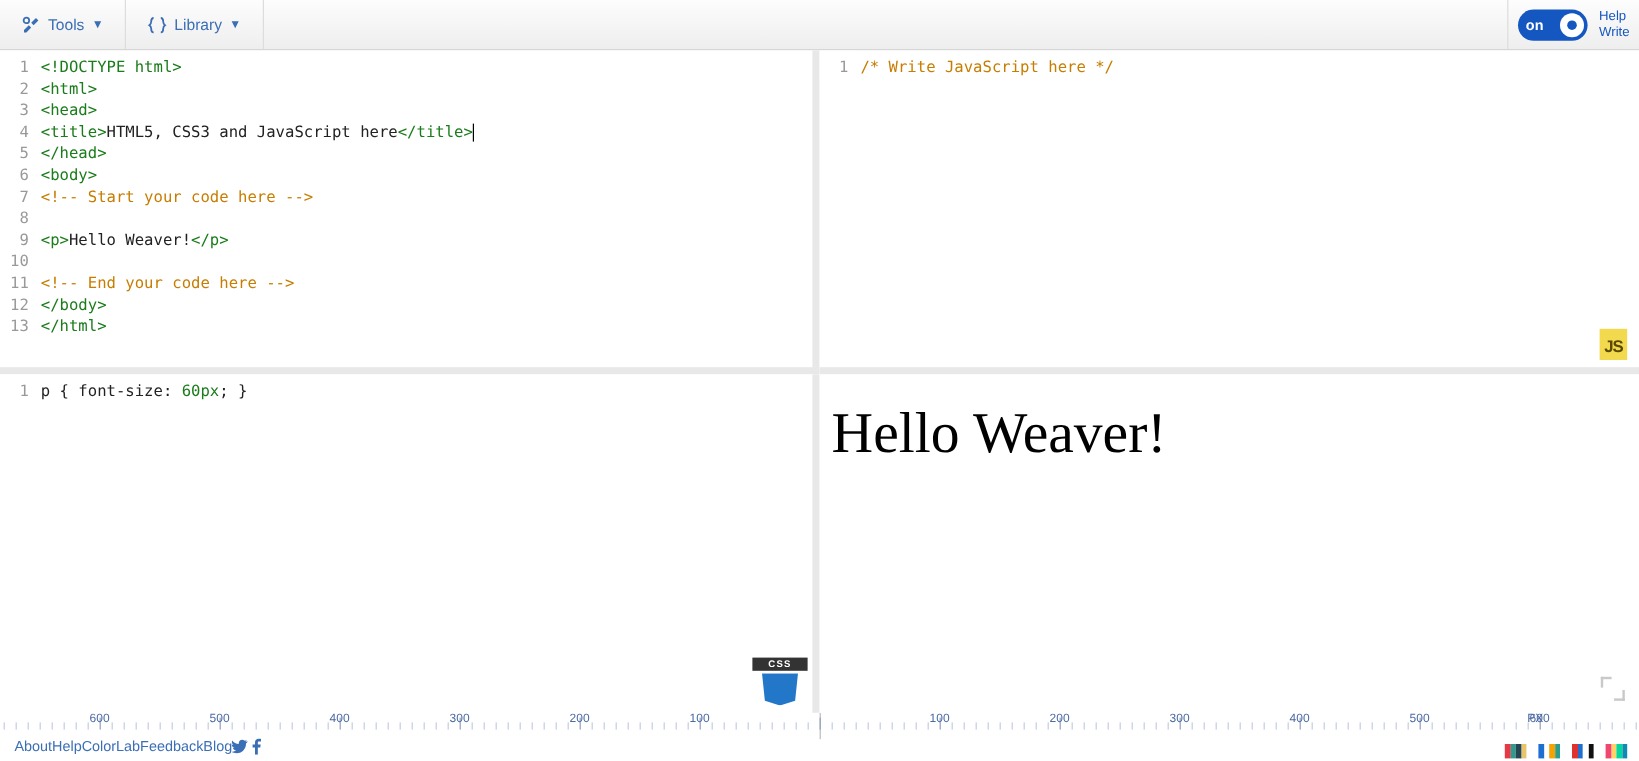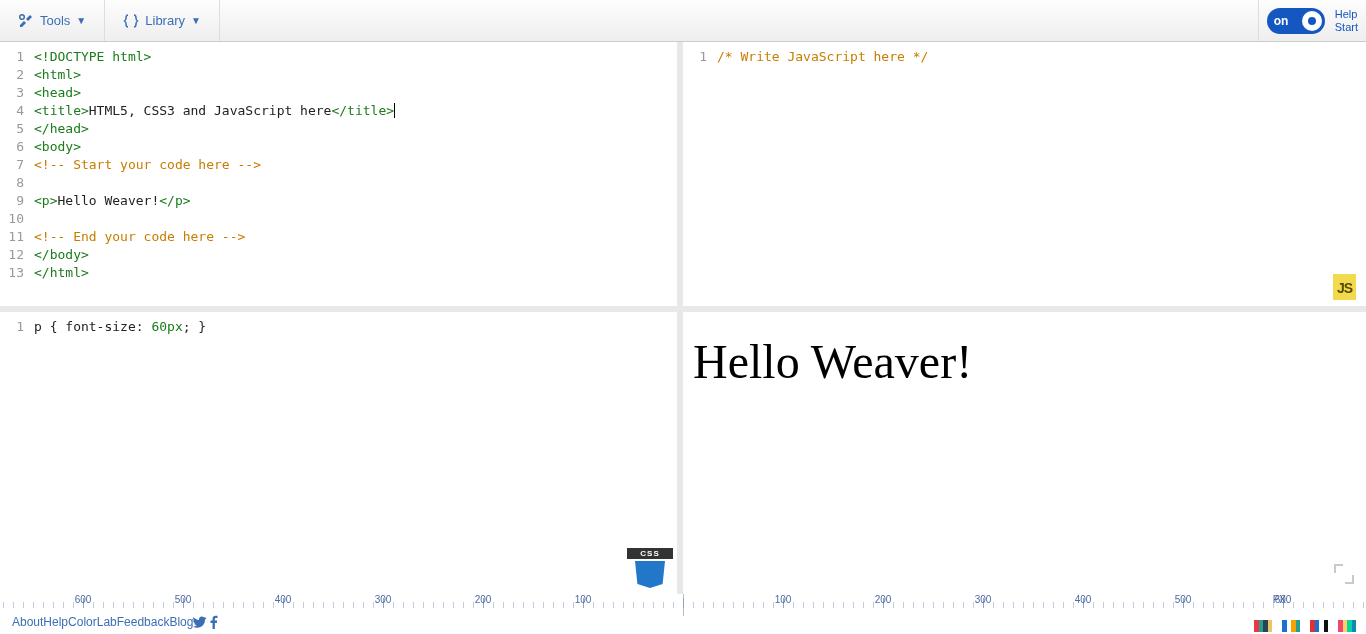--- a/index.html
+++ b/index.html
@@ -92,21 +92,21 @@
       <span class="tdrop">▼</span>
     </div>
     <div class="spacer"></div>
     <div class="live-toggle">
       <div class="switch">
         <span class="switch-label">on</span>
         <span class="switch-knob"></span>
       </div>
       <div class="live-text">
         <div>Help</div>
-        <div>Start</div>
+        <div>Write</div>
       </div>
     </div>
   </div>
 
   <div class="grid">
     <div class="pane pane-html">
       <div class="gutter" id="gut-html">1<br>2<br>3<br>4<br>5<br>6<br>7<br>8<br>9<br>10<br>11<br>12<br>13</div>
       <div class="code" id="code-html"><span class="tok-tag">&lt;!DOCTYPE html&gt;</span>
 <span class="tok-tag">&lt;html&gt;</span>
 <span class="tok-tag">&lt;head&gt;</span>

